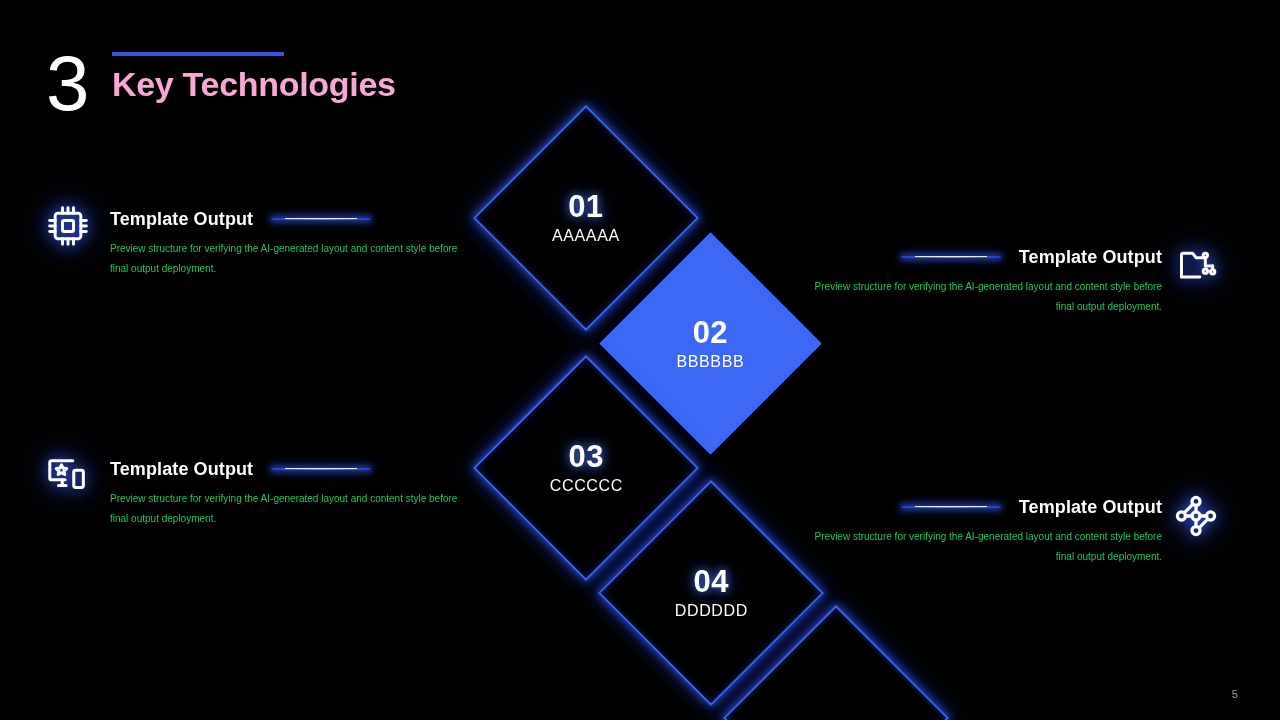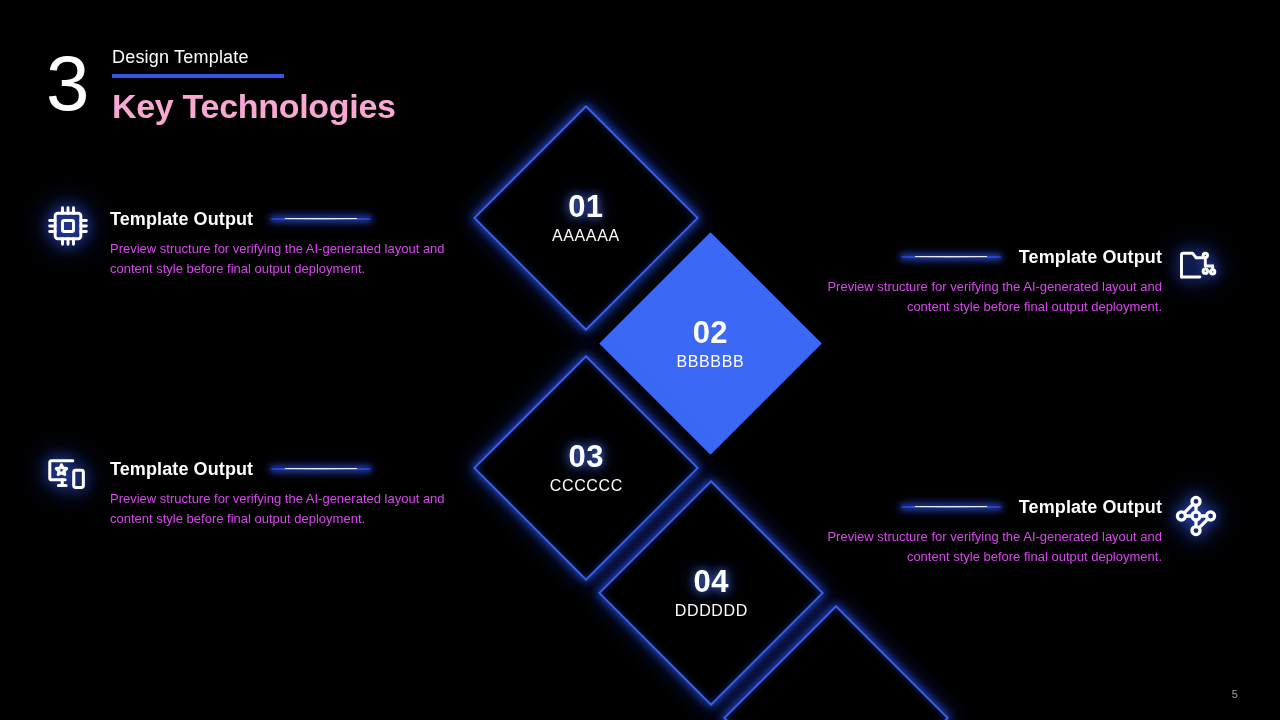--- a/index.html
+++ b/index.html
@@ -90,23 +90,23 @@
   }
   .rule .core {
     display: block;
     height: 1px;
     margin: 0 14px;
     background: #e7ecff;
     position: relative;
     top: 0px;
   }
   .feature .body {
-    font-size: 13px;
+    font-size: 10px;
     line-height: 20px;
-    color: #d946ef;
+    color: #22c55e;
     margin-top: 7px;
     font-weight: 400;
   }
 
   
   .feature.left .head-row { justify-content: flex-start; }
   .feature.left .head-title { margin-right: 18px; }
   .feature.left .body { text-align: left; }
 
   
@@ -183,21 +183,20 @@
   }
 </style>
 </head>
 <body>
 
 <div id="slide">
 
   <div class="header">
     <div class="header-number">3</div>
     <div class="header-texts">
-      <div class="eyebrow">Design Template</div>
       <div class="eyebrow-rule"></div>
       <div class="header-title">Key Technologies</div>
     </div>
   </div>
 
   <div class="feat-icon" style="left:44px; top:202px;">
     <svg width="44" height="44" viewBox="0 0 24 24" fill="none" stroke="#ffffff" stroke-width="1.6" stroke-linecap="round" stroke-linejoin="round">
       <rect x="5" y="5" width="14" height="14" rx="1.5"></rect>
       <rect x="9" y="9" width="6" height="6" rx="0.8"></rect>
       <path d="M9 2v3M12 2v3M15 2v3M9 19v3M12 19v3M15 19v3M2 9h3M2 12h3M2 15h3M19 9h3M19 12h3M19 15h3"></path>

